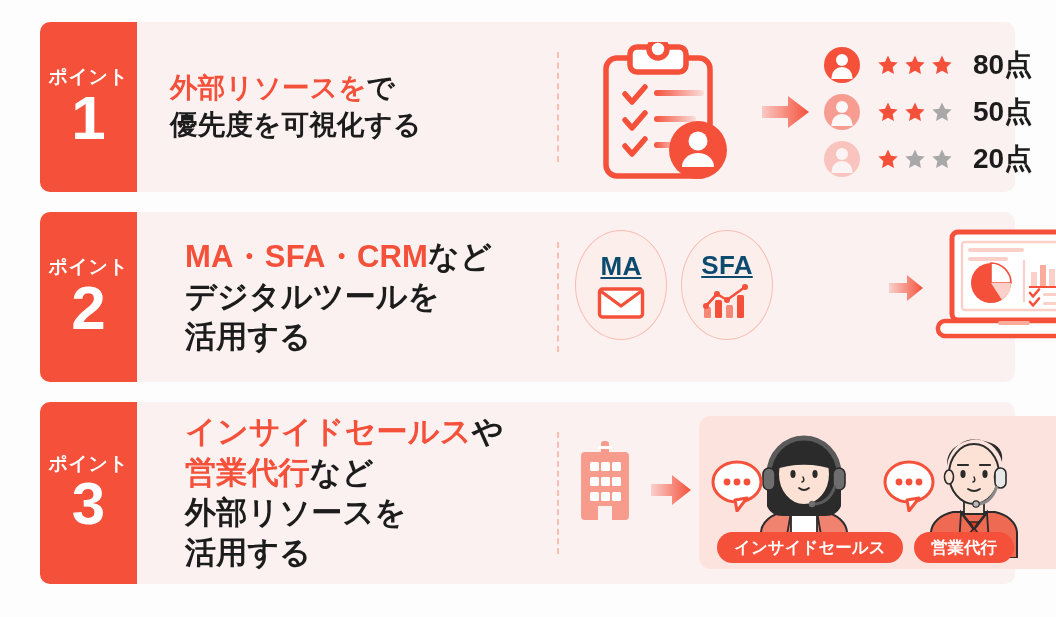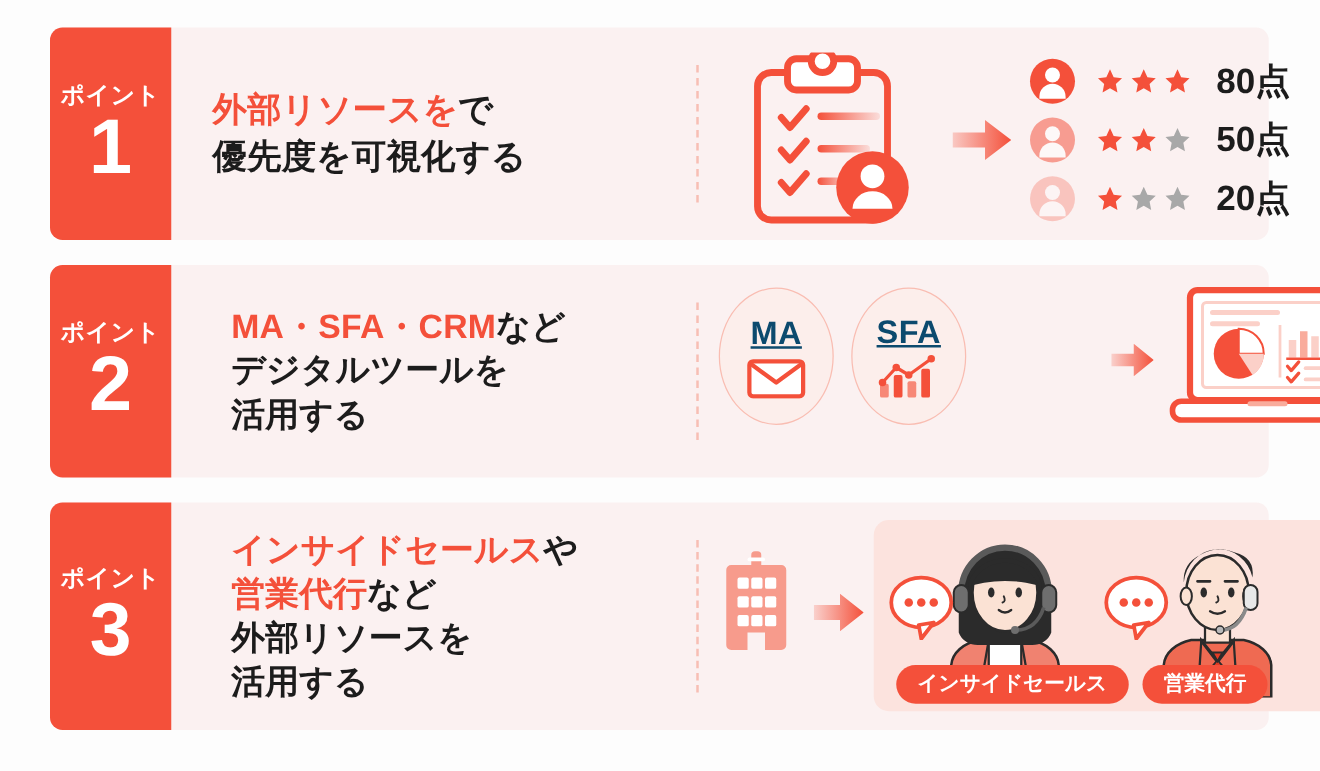--- a/index.html
+++ b/index.html
@@ -44,21 +44,21 @@
   #row3 .badge-num{ font-size:60px; }
 
   
   .headline{
     flex:0 0 420px;
     display:flex; flex-direction:column; justify-content:center;
     padding-left:33px;
     font-size:27.5px; font-weight:bold; line-height:1.33;
     color:#1C1C1C; letter-spacing:.2px;
   }
-  #row2 .headline, #row3 .headline{ font-size:27px; line-height:1.3;padding-left:48px; }
+  #row2 .headline, #row3 .headline{ font-size:31px; line-height:1.3;padding-left:48px; }
   .hl-accent{ color:#F4503A; }
 
   
   .divider{
     flex:0 0 0px; width:0;
     border-left:2px dashed #F8B6AA;
     margin:30px 0;
     opacity:.85;
   }
 

